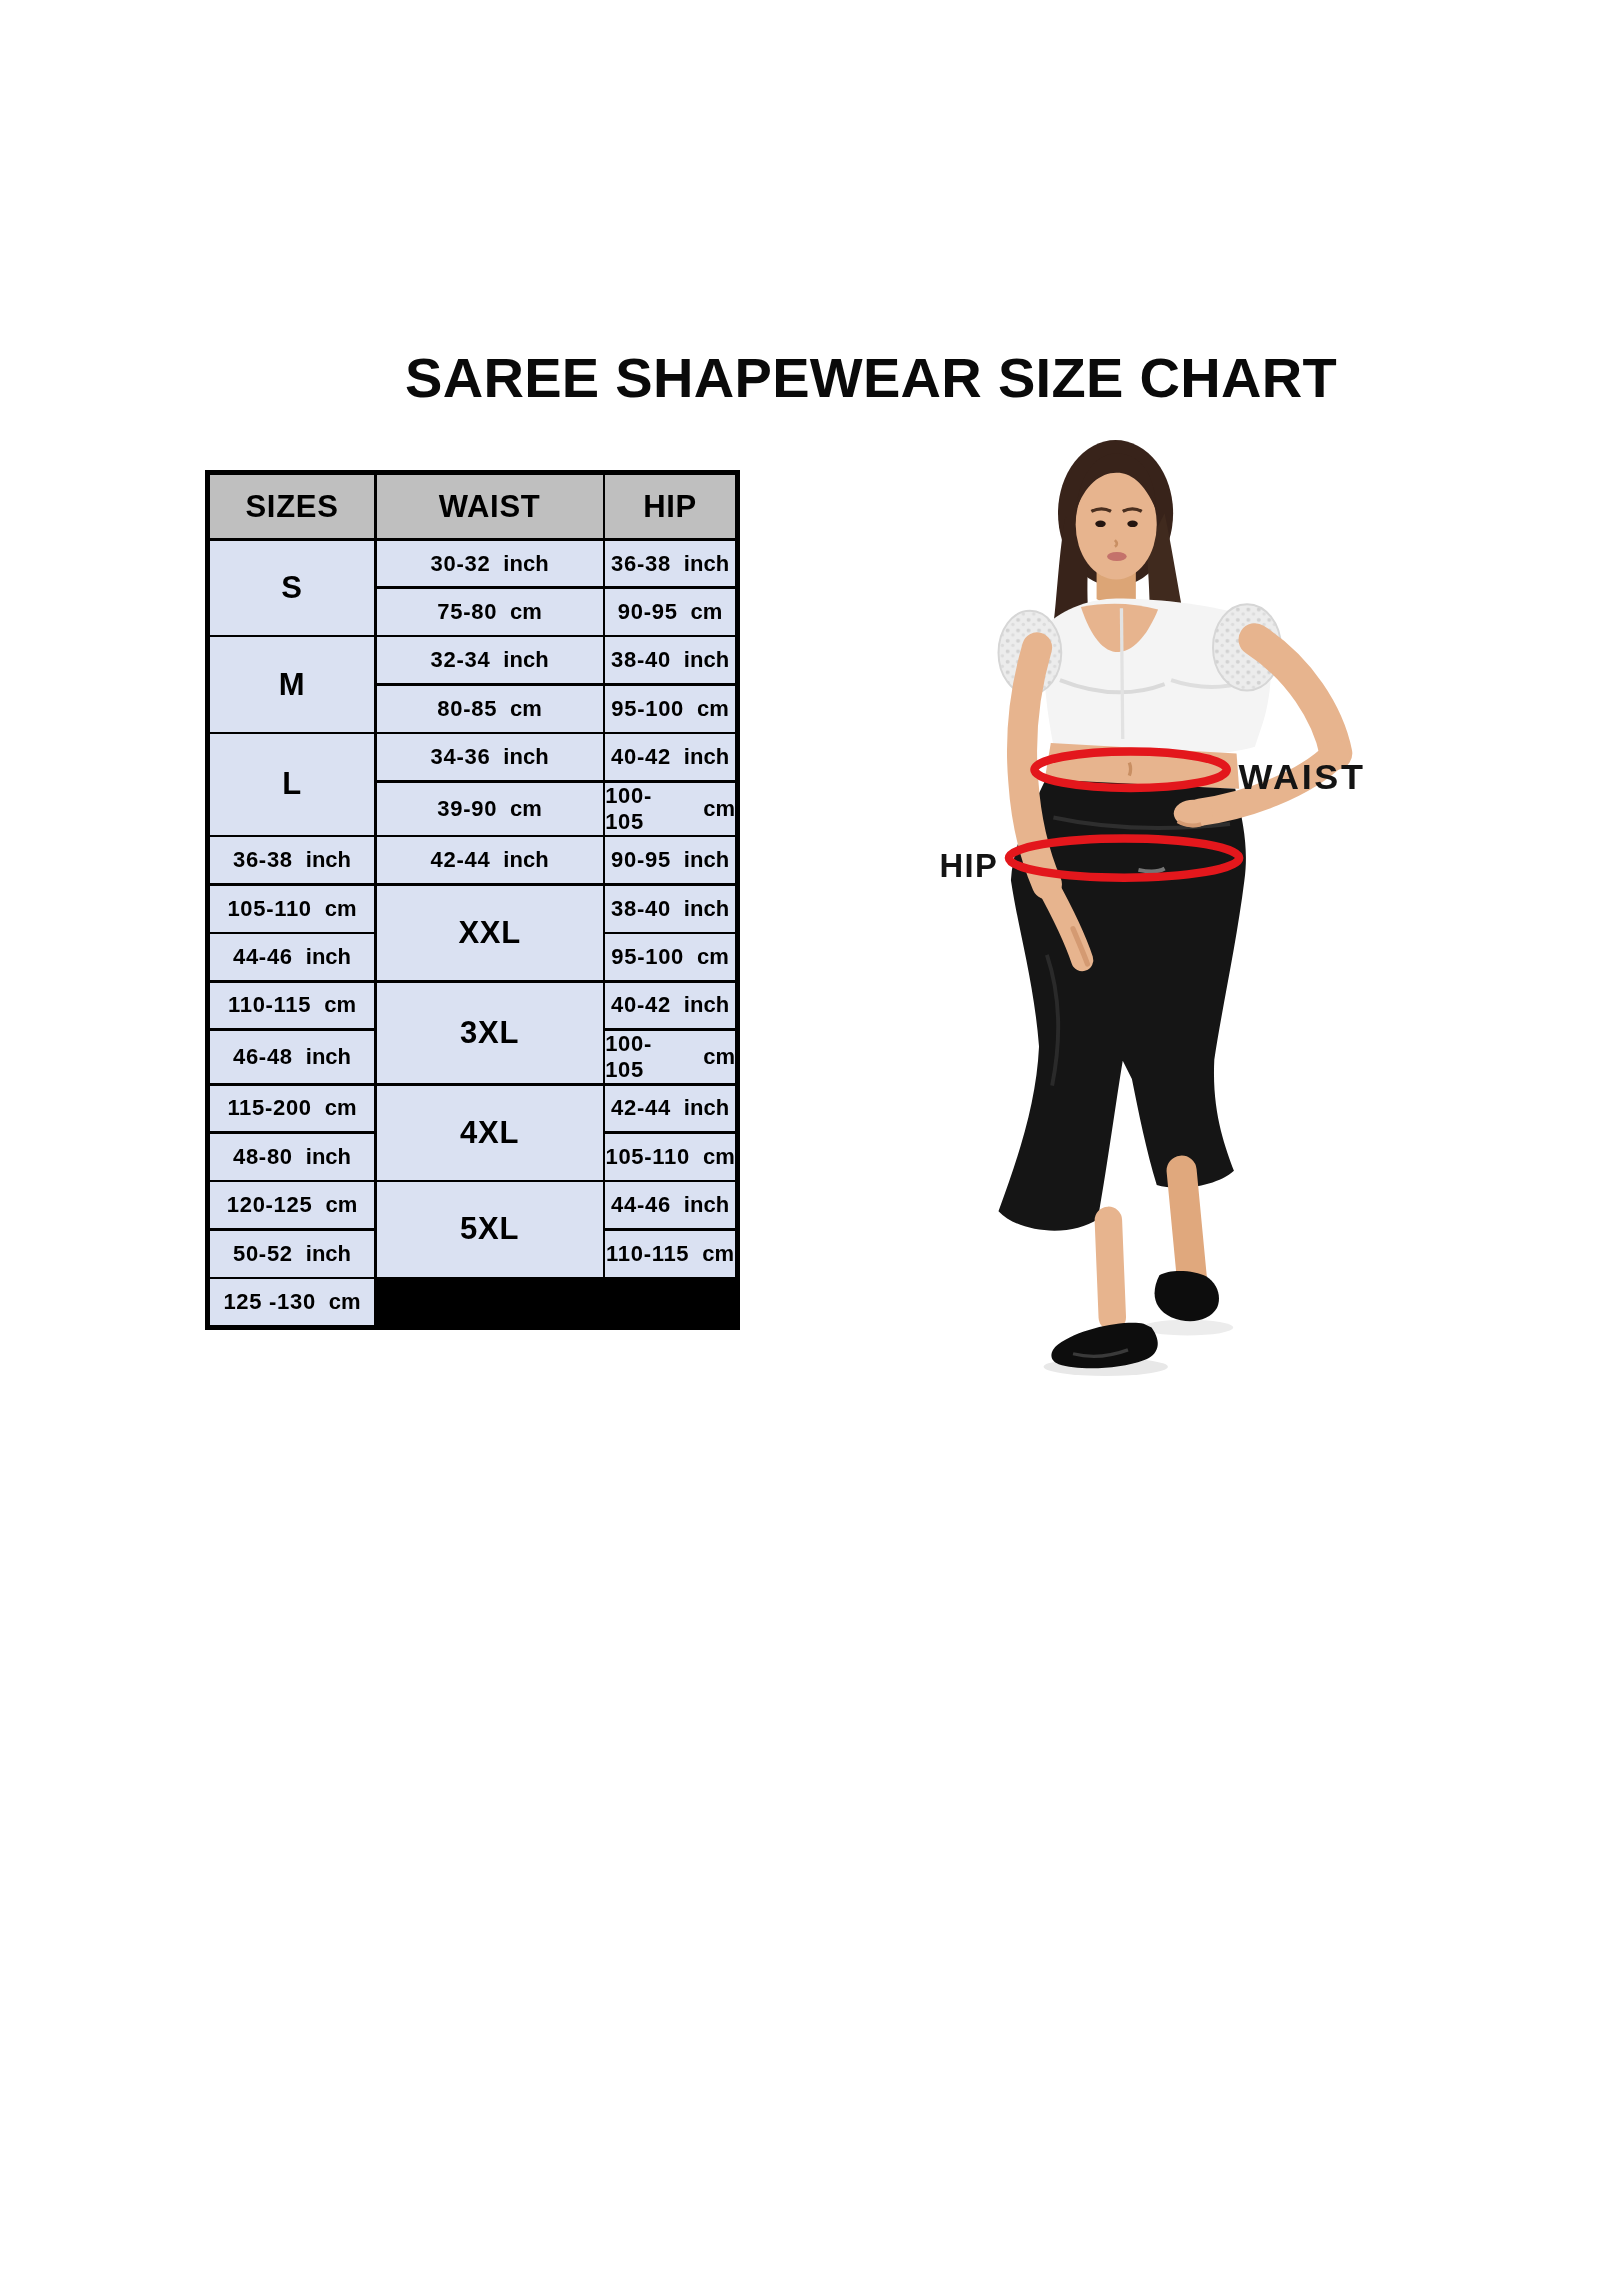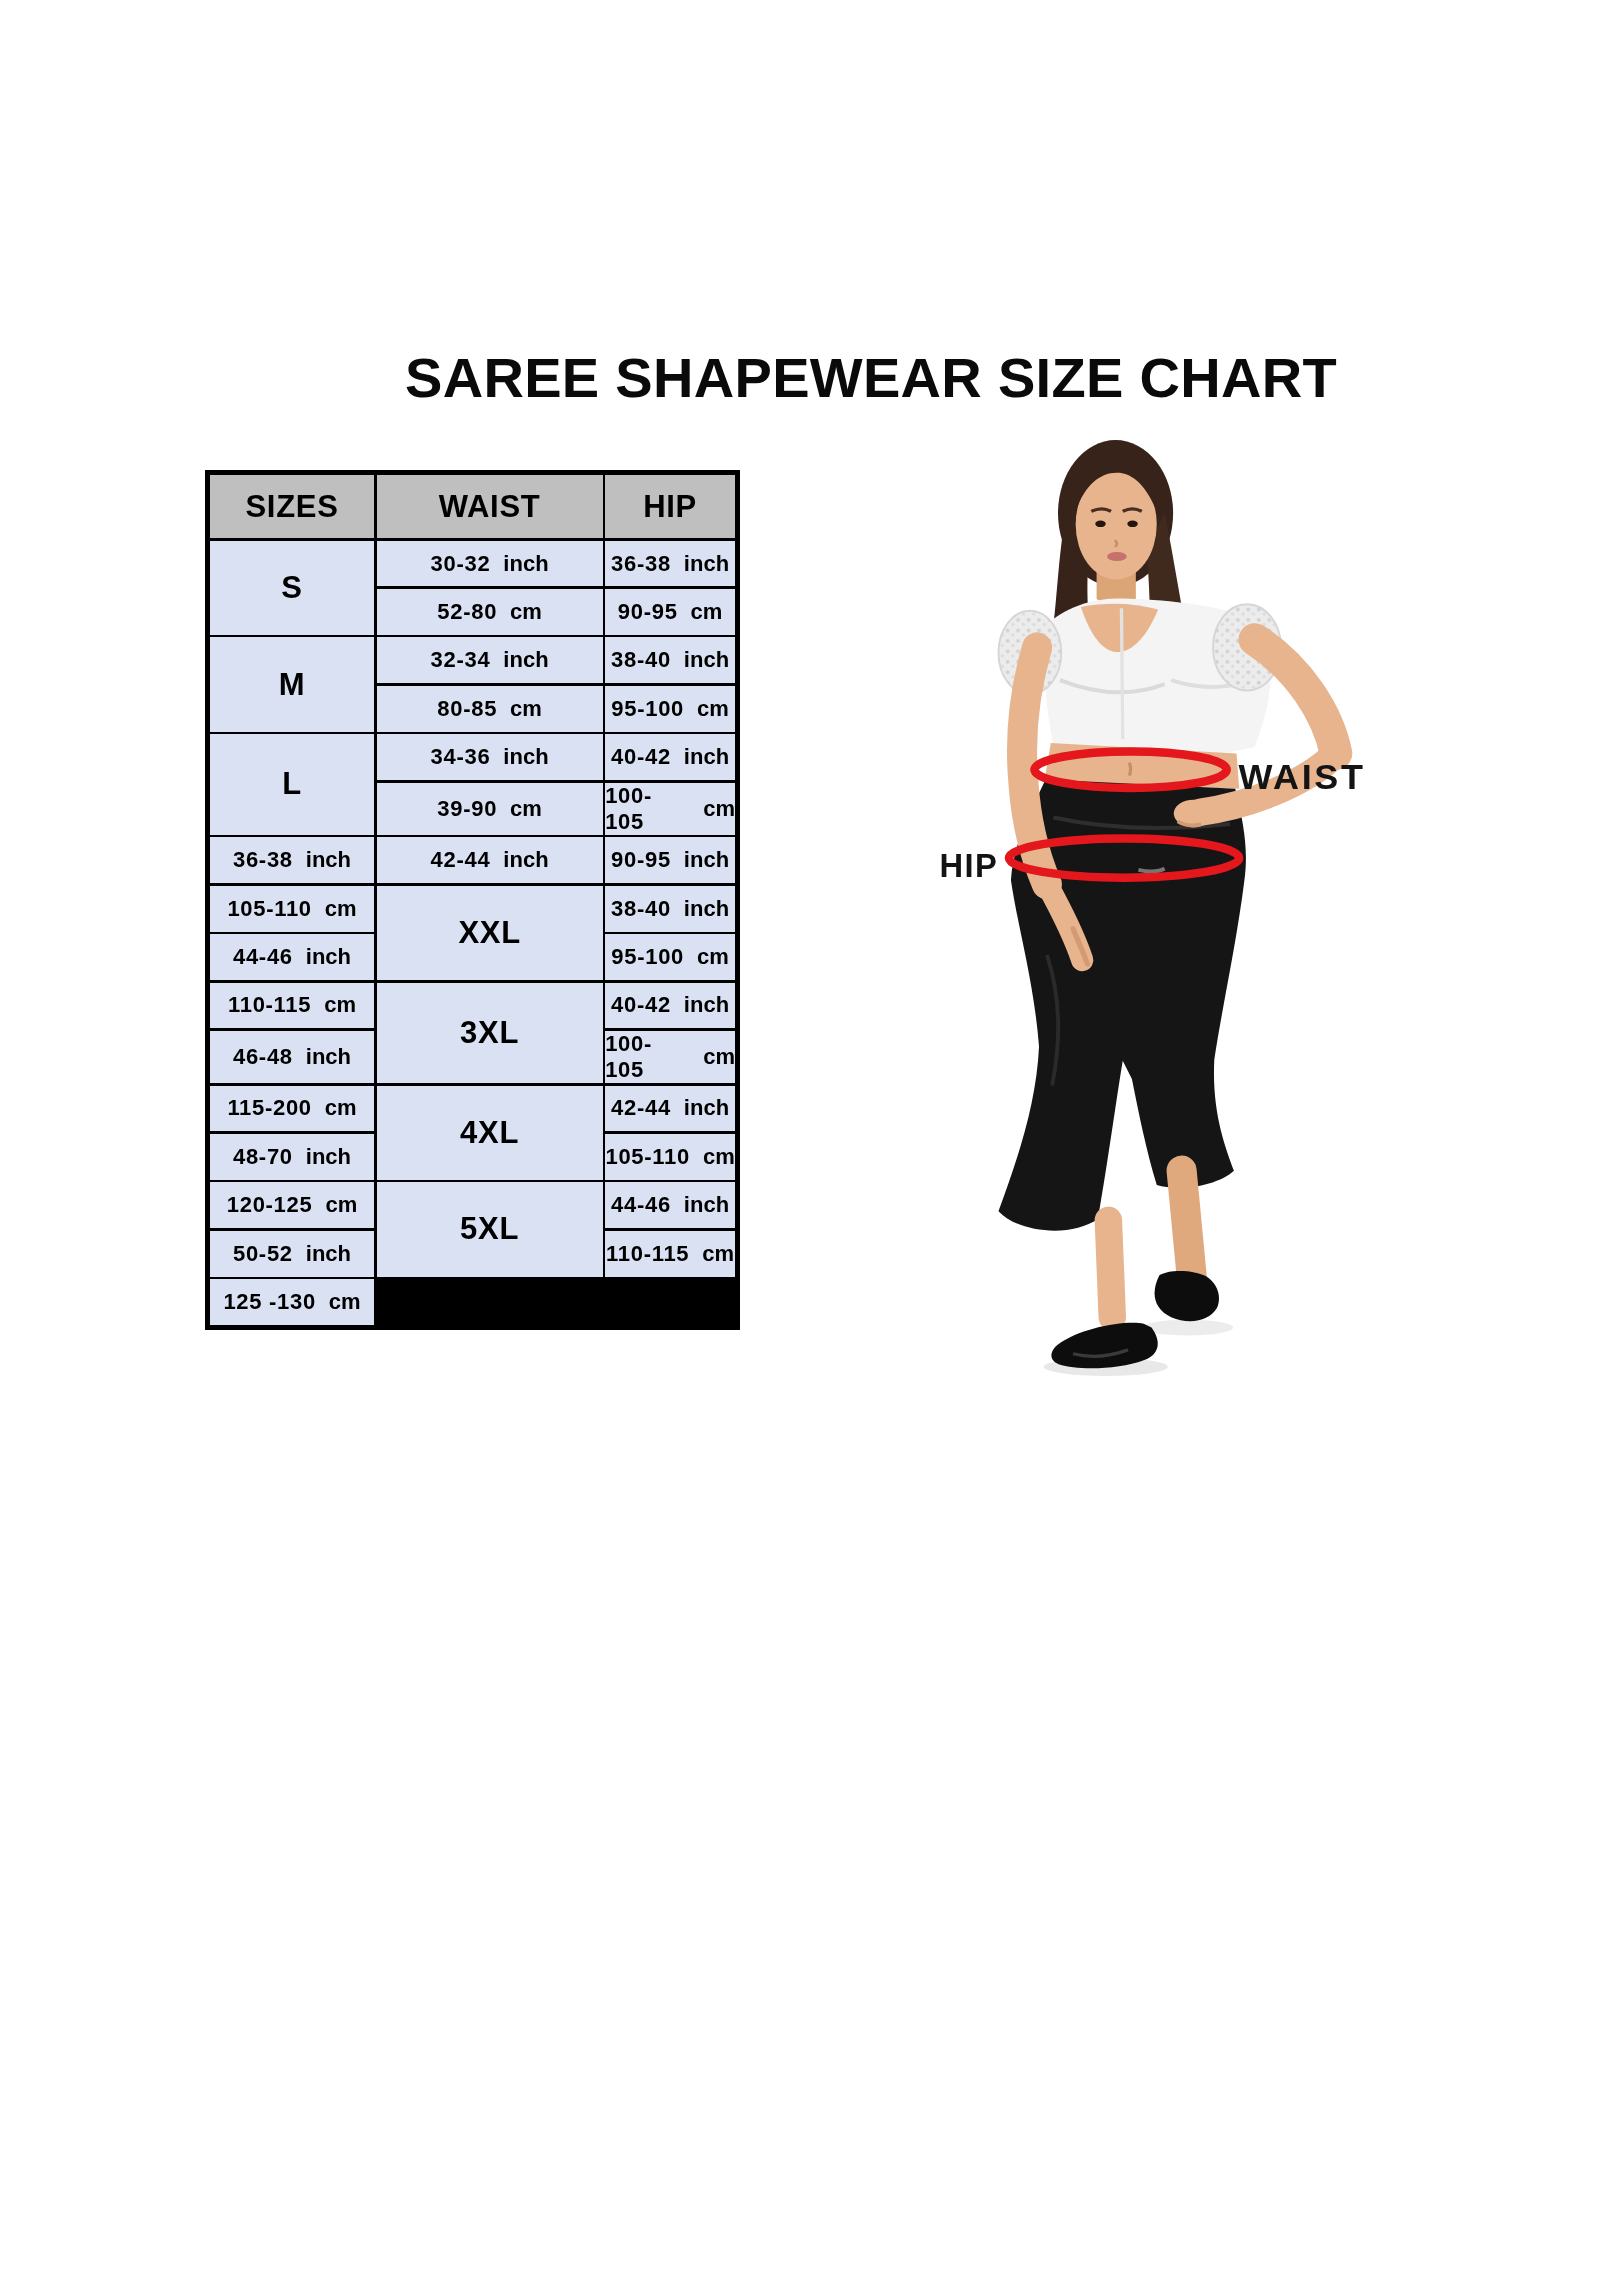--- a/index.html
+++ b/index.html
@@ -47,21 +47,21 @@
       <div class="cell size">S</div>
       <div class="cell">
         <span>30-32</span>
         <span class="unit">inch</span>
       </div>
       <div class="cell">
         <span>36-38</span>
         <span class="unit">inch</span>
       </div>
       <div class="cell">
-        <span>52-80</span>
+        <span>75-80</span>
         <span class="unit">cm</span>
       </div>
       <div class="cell">
         <span>90-95</span>
         <span class="unit">cm</span>
       </div>
       <div class="cell size">M</div>
       <div class="cell">
         <span>32-34</span>
         <span class="unit">inch</span>
@@ -144,21 +144,21 @@
       <div class="cell">
         <span>115-200</span>
         <span class="unit">cm</span>
       </div>
       <div class="cell size">4XL</div>
       <div class="cell">
         <span>42-44</span>
         <span class="unit">inch</span>
       </div>
       <div class="cell">
-        <span>48-70</span>
+        <span>48-80</span>
         <span class="unit">inch</span>
       </div>
       <div class="cell">
         <span>105-110</span>
         <span class="unit">cm</span>
       </div>
       <div class="cell">
         <span>120-125</span>
         <span class="unit">cm</span>
       </div>

